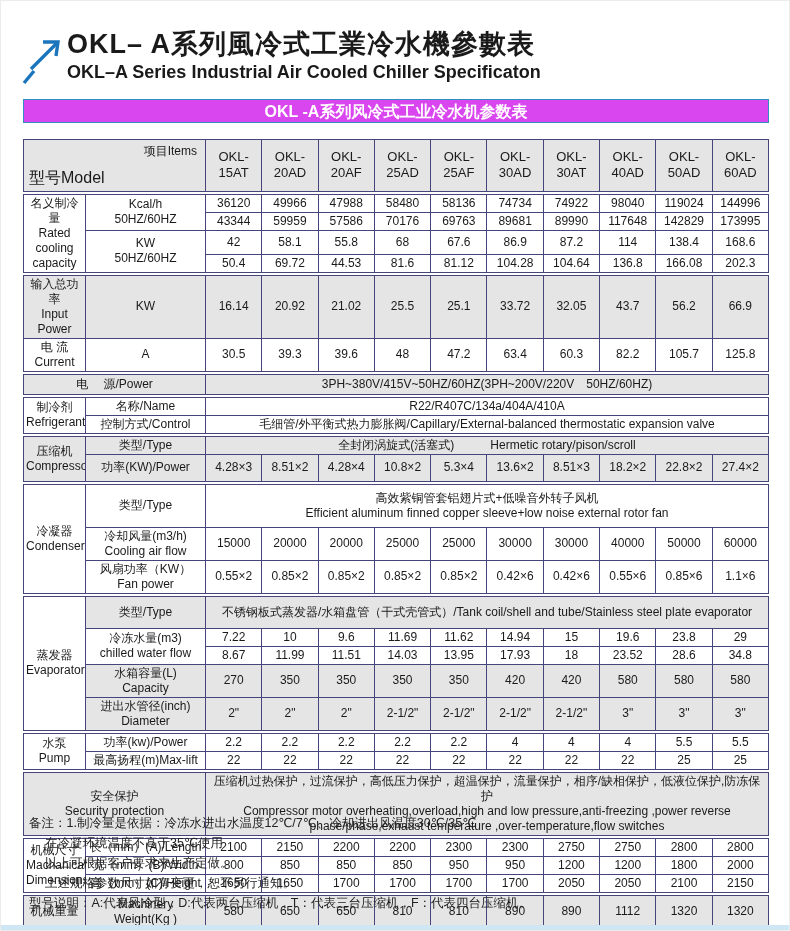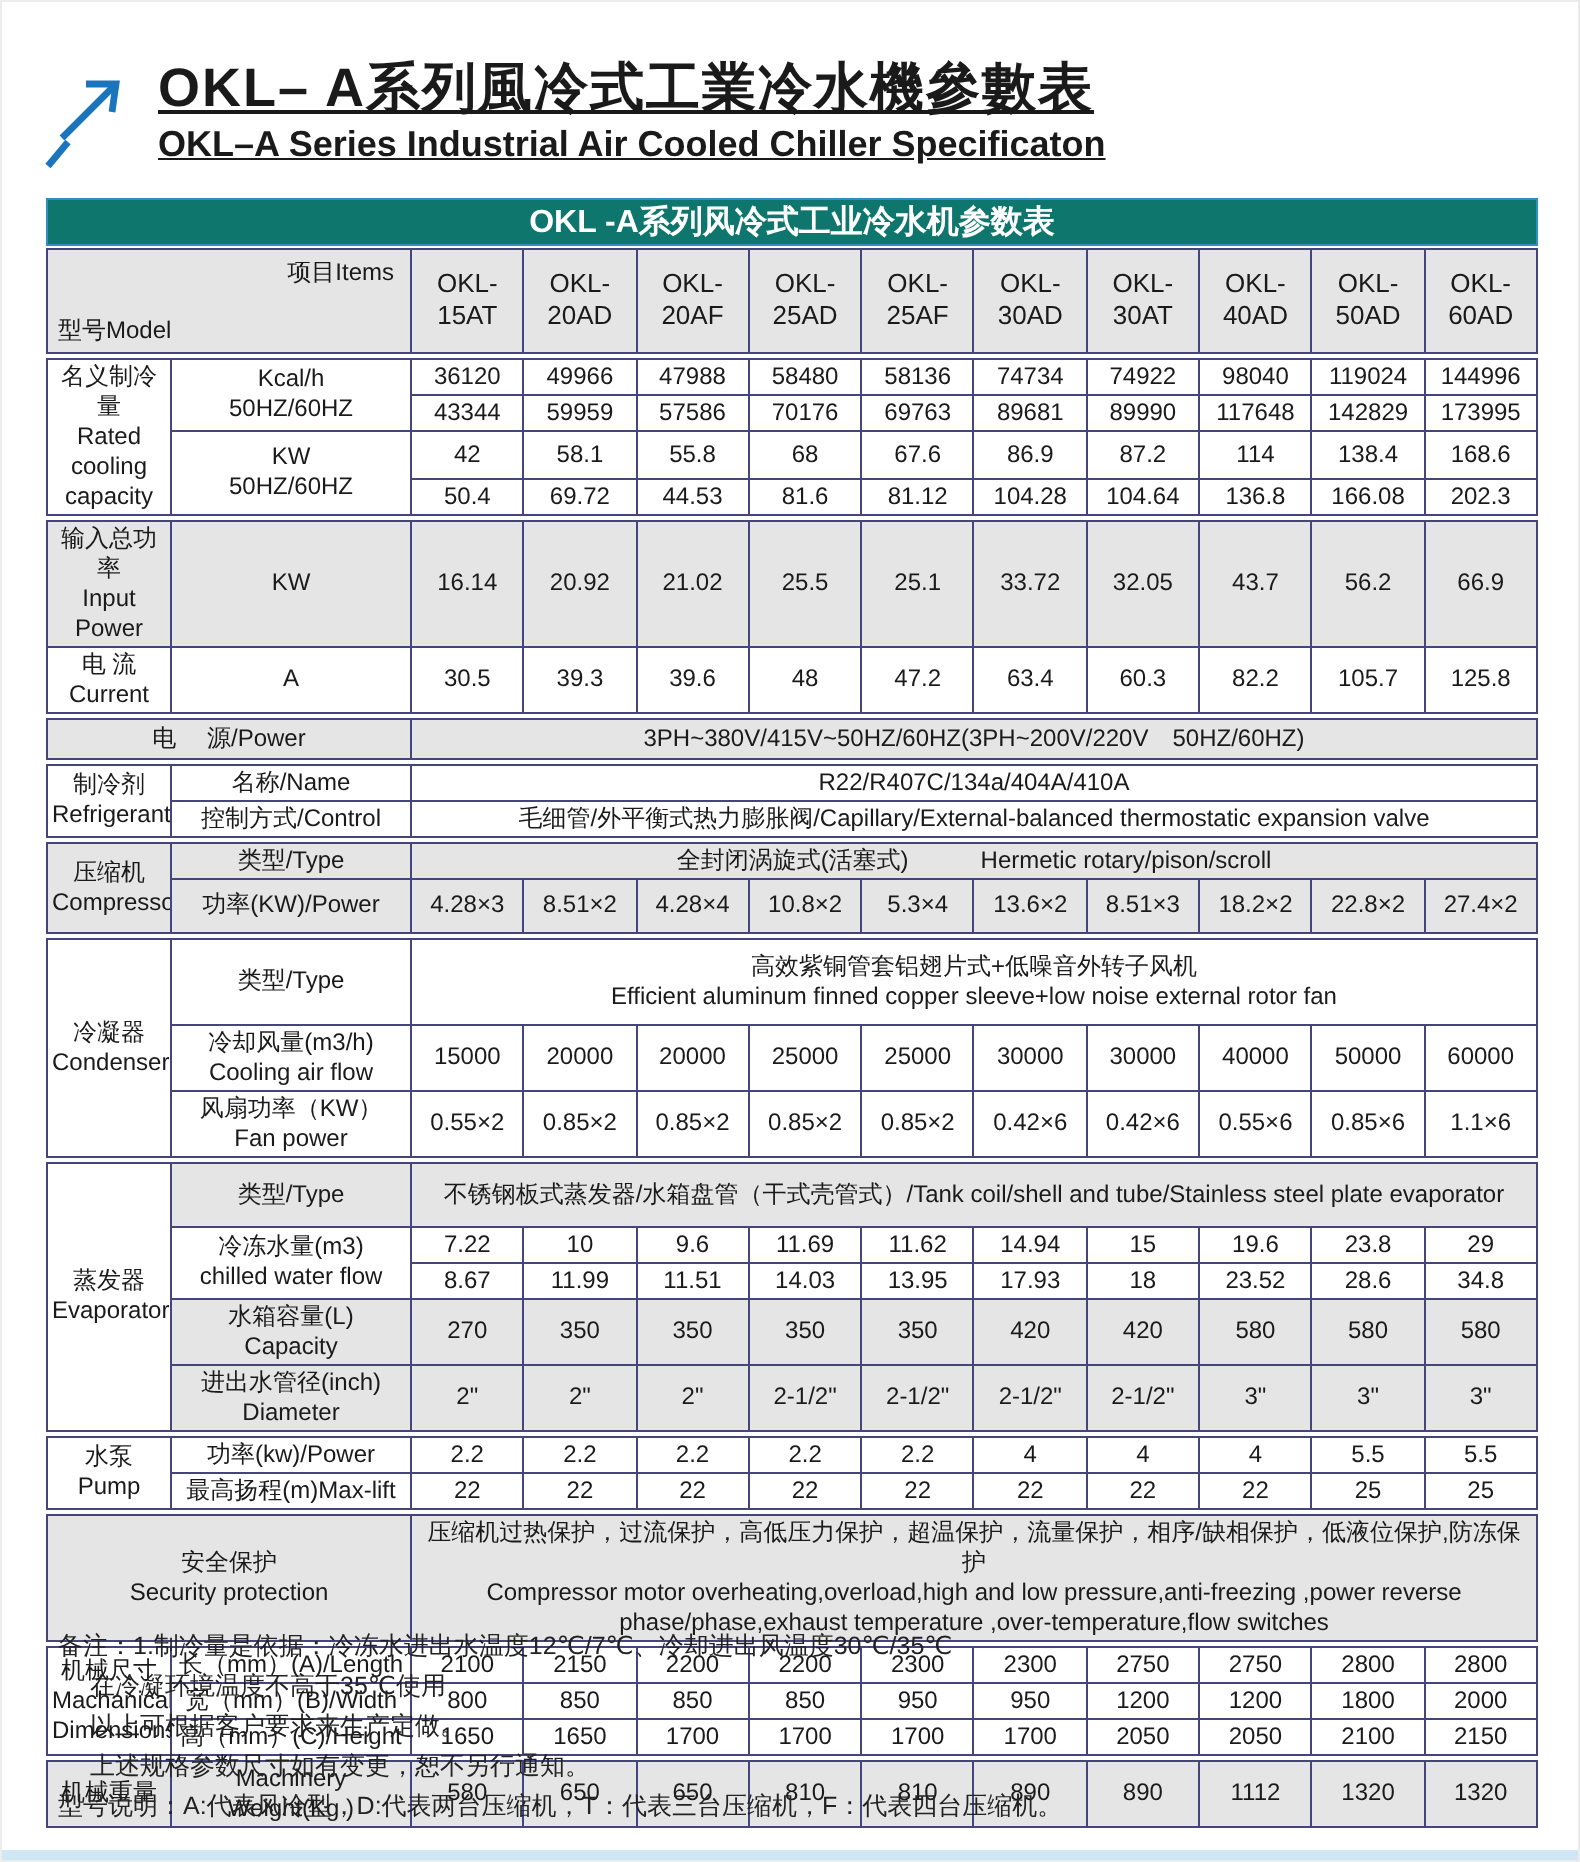--- a/index.html
+++ b/index.html
@@ -4,28 +4,28 @@
 <style>
   html,body{margin:0;padding:0;}
   body{
     width:790px;height:931px;position:relative;background:#ffffff;
     font-family:"Liberation Sans","DejaVu Sans",sans-serif;color:#1a1a1a;
     overflow:hidden;border:1px solid #ececec;box-sizing:border-box;
   }
   
   .title-block{position:absolute;left:20px;top:28px;display:flex;align-items:flex-start;}
   .logo{width:46px;height:50px;margin-top:6px;}
-  .titles{margin-left:12px;text-decoration:underline;}
+  .titles{margin-left:0;}
   .title-zh{font-size:27px;font-weight:bold;letter-spacing:1px;line-height:1.15;}
   .title-en{font-size:18px;font-weight:600;margin-top:2px;}
   
   .tables{position:absolute;left:22px;top:98px;width:746px;}
   .banner{
-    background:#0f766e;color:#ffffff;text-align:center;font-size:16px;font-weight:bold;
-    height:24px;line-height:24px;border:1px solid #2e8fc0;box-sizing:border-box;margin-bottom:1px;
+    background:#d946ef;color:#ffffff;text-align:center;font-size:16px;font-weight:bold;
+    height:24px;line-height:24px;border:1px solid #2e8fc0;box-sizing:border-box;margin-bottom:16px;
   }
   table.sec{border-collapse:collapse;table-layout:fixed;width:746px;margin-bottom:2px;}
   table.sec td{
     border:1px solid #45457c;text-align:center;vertical-align:middle;
     font-size:12px;line-height:1.25;padding:1px 2px;white-space:pre-line;
     overflow:hidden;background:#ffffff;
   }
   tr.gray td{background:#e5e5e5;}
   td.bg-white{background:#ffffff !important;}
   td.lbl{font-size:12px;}
@@ -39,21 +39,21 @@
   tr.h25 td{height:24px;}
   tr.h31 td{height:30px;}
   tr.h16 td{height:15px;}
   tr.h40 td{height:40px;}
   tr.h52 td{height:52px;}
   
   td.corner{
     position:relative;padding:0;
     background-image:linear-gradient(to bottom right,transparent calc(50% - 0.8px),#6a6a8e calc(50% - 0.8px),#6a6a8e calc(50% + 0.8px),transparent calc(50% + 0.8px));
   }
-  .corner-model{position:absolute;left:5px;bottom:3px;font-size:12px;}
+  .corner-model{position:absolute;left:5px;bottom:3px;font-size:16px;}
   .corner-items{position:absolute;right:8px;top:4px;font-size:12px;}
   
   .notes{position:absolute;left:28px;top:812px;width:740px;font-size:12.5px;line-height:1.6;color:#222;}
   .notes .ind1{padding-left:16px;}
   .bottom-strip{position:absolute;left:0;bottom:0;width:100%;height:5px;background:#cfe7f5;}
 </style>
 </head>
 <body>
 
 <div class="title-block">

